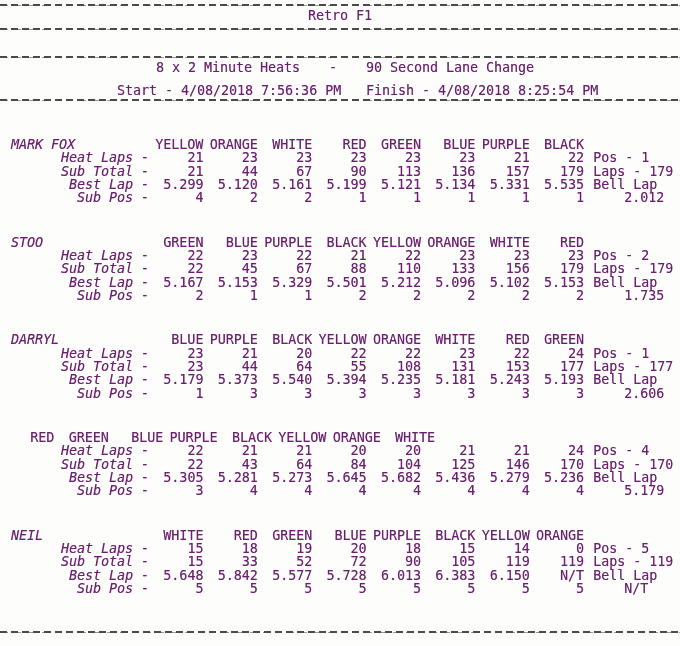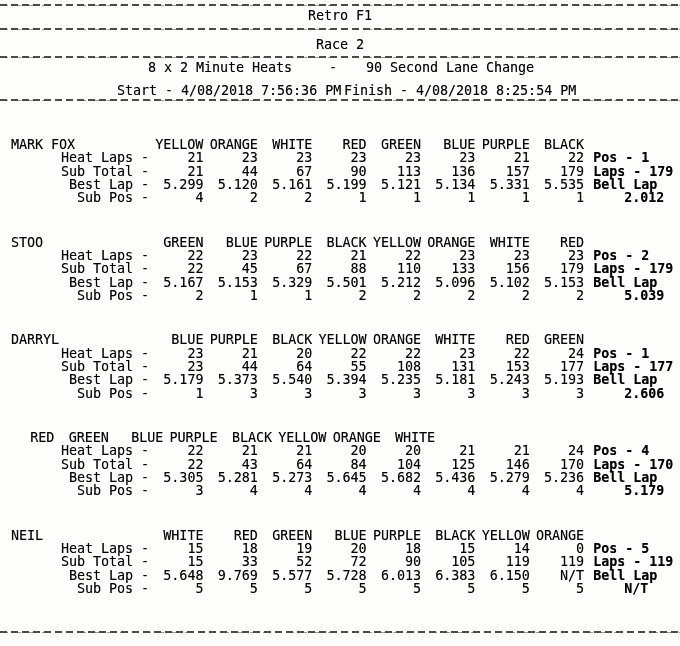--- a/index.html
+++ b/index.html
@@ -4,58 +4,57 @@
 <style>
   html,body{margin:0;padding:0;background:#e9e9e9;}
   *{box-sizing:border-box;}
   .page{
     position:relative;
     width:680px;height:646px;
     margin:0 auto;
     background:#fdfdfc;
     font-family:"DejaVu Sans Mono","Liberation Mono",monospace;
     font-size:13.3px;line-height:13.3px;
-    color:#000000;
+    color:#701a75;
     text-shadow:0.2px 0.2px 0.4px rgba(20,20,20,.45);
     overflow:hidden;
   }
   .dash{
     position:absolute;left:0;right:0;height:3px;
     background:
       repeating-linear-gradient(90deg,#4a4a4a 0 7px,transparent 7px 11px) 0 0/100% 2px no-repeat,
       repeating-linear-gradient(90deg,rgba(70,70,70,.55) 0 5px,transparent 5px 13px) 3px 1px/100% 1px no-repeat;
   }
   .h-abs{position:absolute;white-space:pre;}
   .centered{left:0;right:0;text-align:center;}
   #drivers{position:absolute;top:138px;left:0;right:0;}
   .driver-block{height:66.5px;margin-bottom:31.2px;}
   .row{display:flex;white-space:pre;}
-  .label{width:149px;text-align:right;flex:0 0 auto;}
+  .label{width:149px;text-align:right;flex:0 0 auto;font-style:italic;}
   .label.name{text-align:left;padding-left:11px;}
   .cell{width:54.4px;text-align:right;flex:0 0 auto;}
-  .info{width:95px;padding-left:9px;flex:0 0 auto;font-weight:bold;}
+  .info{width:95px;padding-left:9px;flex:0 0 auto;}
   .info.indent{padding-left:40px;}
 </style>
 </head>
 <body>
 
 <div class="page">
 
   <div class="dash" style="top:4px"></div>
   <div class="h-abs centered" style="top:9px">Retro F1</div>
   <div class="dash" style="top:28px"></div>
-  <div class="h-abs centered" style="top:38px">Race 2</div>
   <div class="dash" style="top:56px"></div>
 
-  <div class="h-abs" style="top:61px;left:148px">8 x 2 Minute Heats</div>
+  <div class="h-abs" style="top:61px;left:156px">8 x 2 Minute Heats</div>
   <div class="h-abs" style="top:61px;left:329px">-</div>
   <div class="h-abs" style="top:61px;left:366px">90 Second Lane Change</div>
 
   <div class="h-abs" style="top:84px;left:117px">Start - 4/08/2018 7:56:36 PM</div>
-  <div class="h-abs" style="top:84px;left:344px">Finish - 4/08/2018 8:25:54 PM</div>
+  <div class="h-abs" style="top:84px;left:366px">Finish - 4/08/2018 8:25:54 PM</div>
 
   <div class="dash" style="top:99px"></div>
 
   <div id="drivers">
   <section class="driver-block">
     <div class="row">
       <span class="label name">MARK FOX</span>
       <span class="cell">YELLOW</span>
       <span class="cell">ORANGE</span>
       <span class="cell">WHITE</span>
@@ -168,21 +167,21 @@
     <div class="row">
       <span class="label">Sub Pos -</span>
       <span class="cell">2</span>
       <span class="cell">1</span>
       <span class="cell">1</span>
       <span class="cell">2</span>
       <span class="cell">2</span>
       <span class="cell">2</span>
       <span class="cell">2</span>
       <span class="cell">2</span>
-      <span class="info indent">5.039</span>
+      <span class="info indent">1.735</span>
     </div>
   </section>
 
   <section class="driver-block">
     <div class="row">
       <span class="label name">DARRYL</span>
       <span class="cell">BLUE</span>
       <span class="cell">PURPLE</span>
       <span class="cell">BLACK</span>
       <span class="cell">YELLOW</span>
@@ -337,21 +336,21 @@
       <span class="cell">72</span>
       <span class="cell">90</span>
       <span class="cell">105</span>
       <span class="cell">119</span>
       <span class="cell">119</span>
       <span class="info">Laps - 119</span>
     </div>
     <div class="row">
       <span class="label">Best Lap -</span>
       <span class="cell">5.648</span>
-      <span class="cell">9.769</span>
+      <span class="cell">5.842</span>
       <span class="cell">5.577</span>
       <span class="cell">5.728</span>
       <span class="cell">6.013</span>
       <span class="cell">6.383</span>
       <span class="cell">6.150</span>
       <span class="cell">N/T</span>
       <span class="info">Bell Lap</span>
     </div>
     <div class="row">
       <span class="label">Sub Pos -</span>

